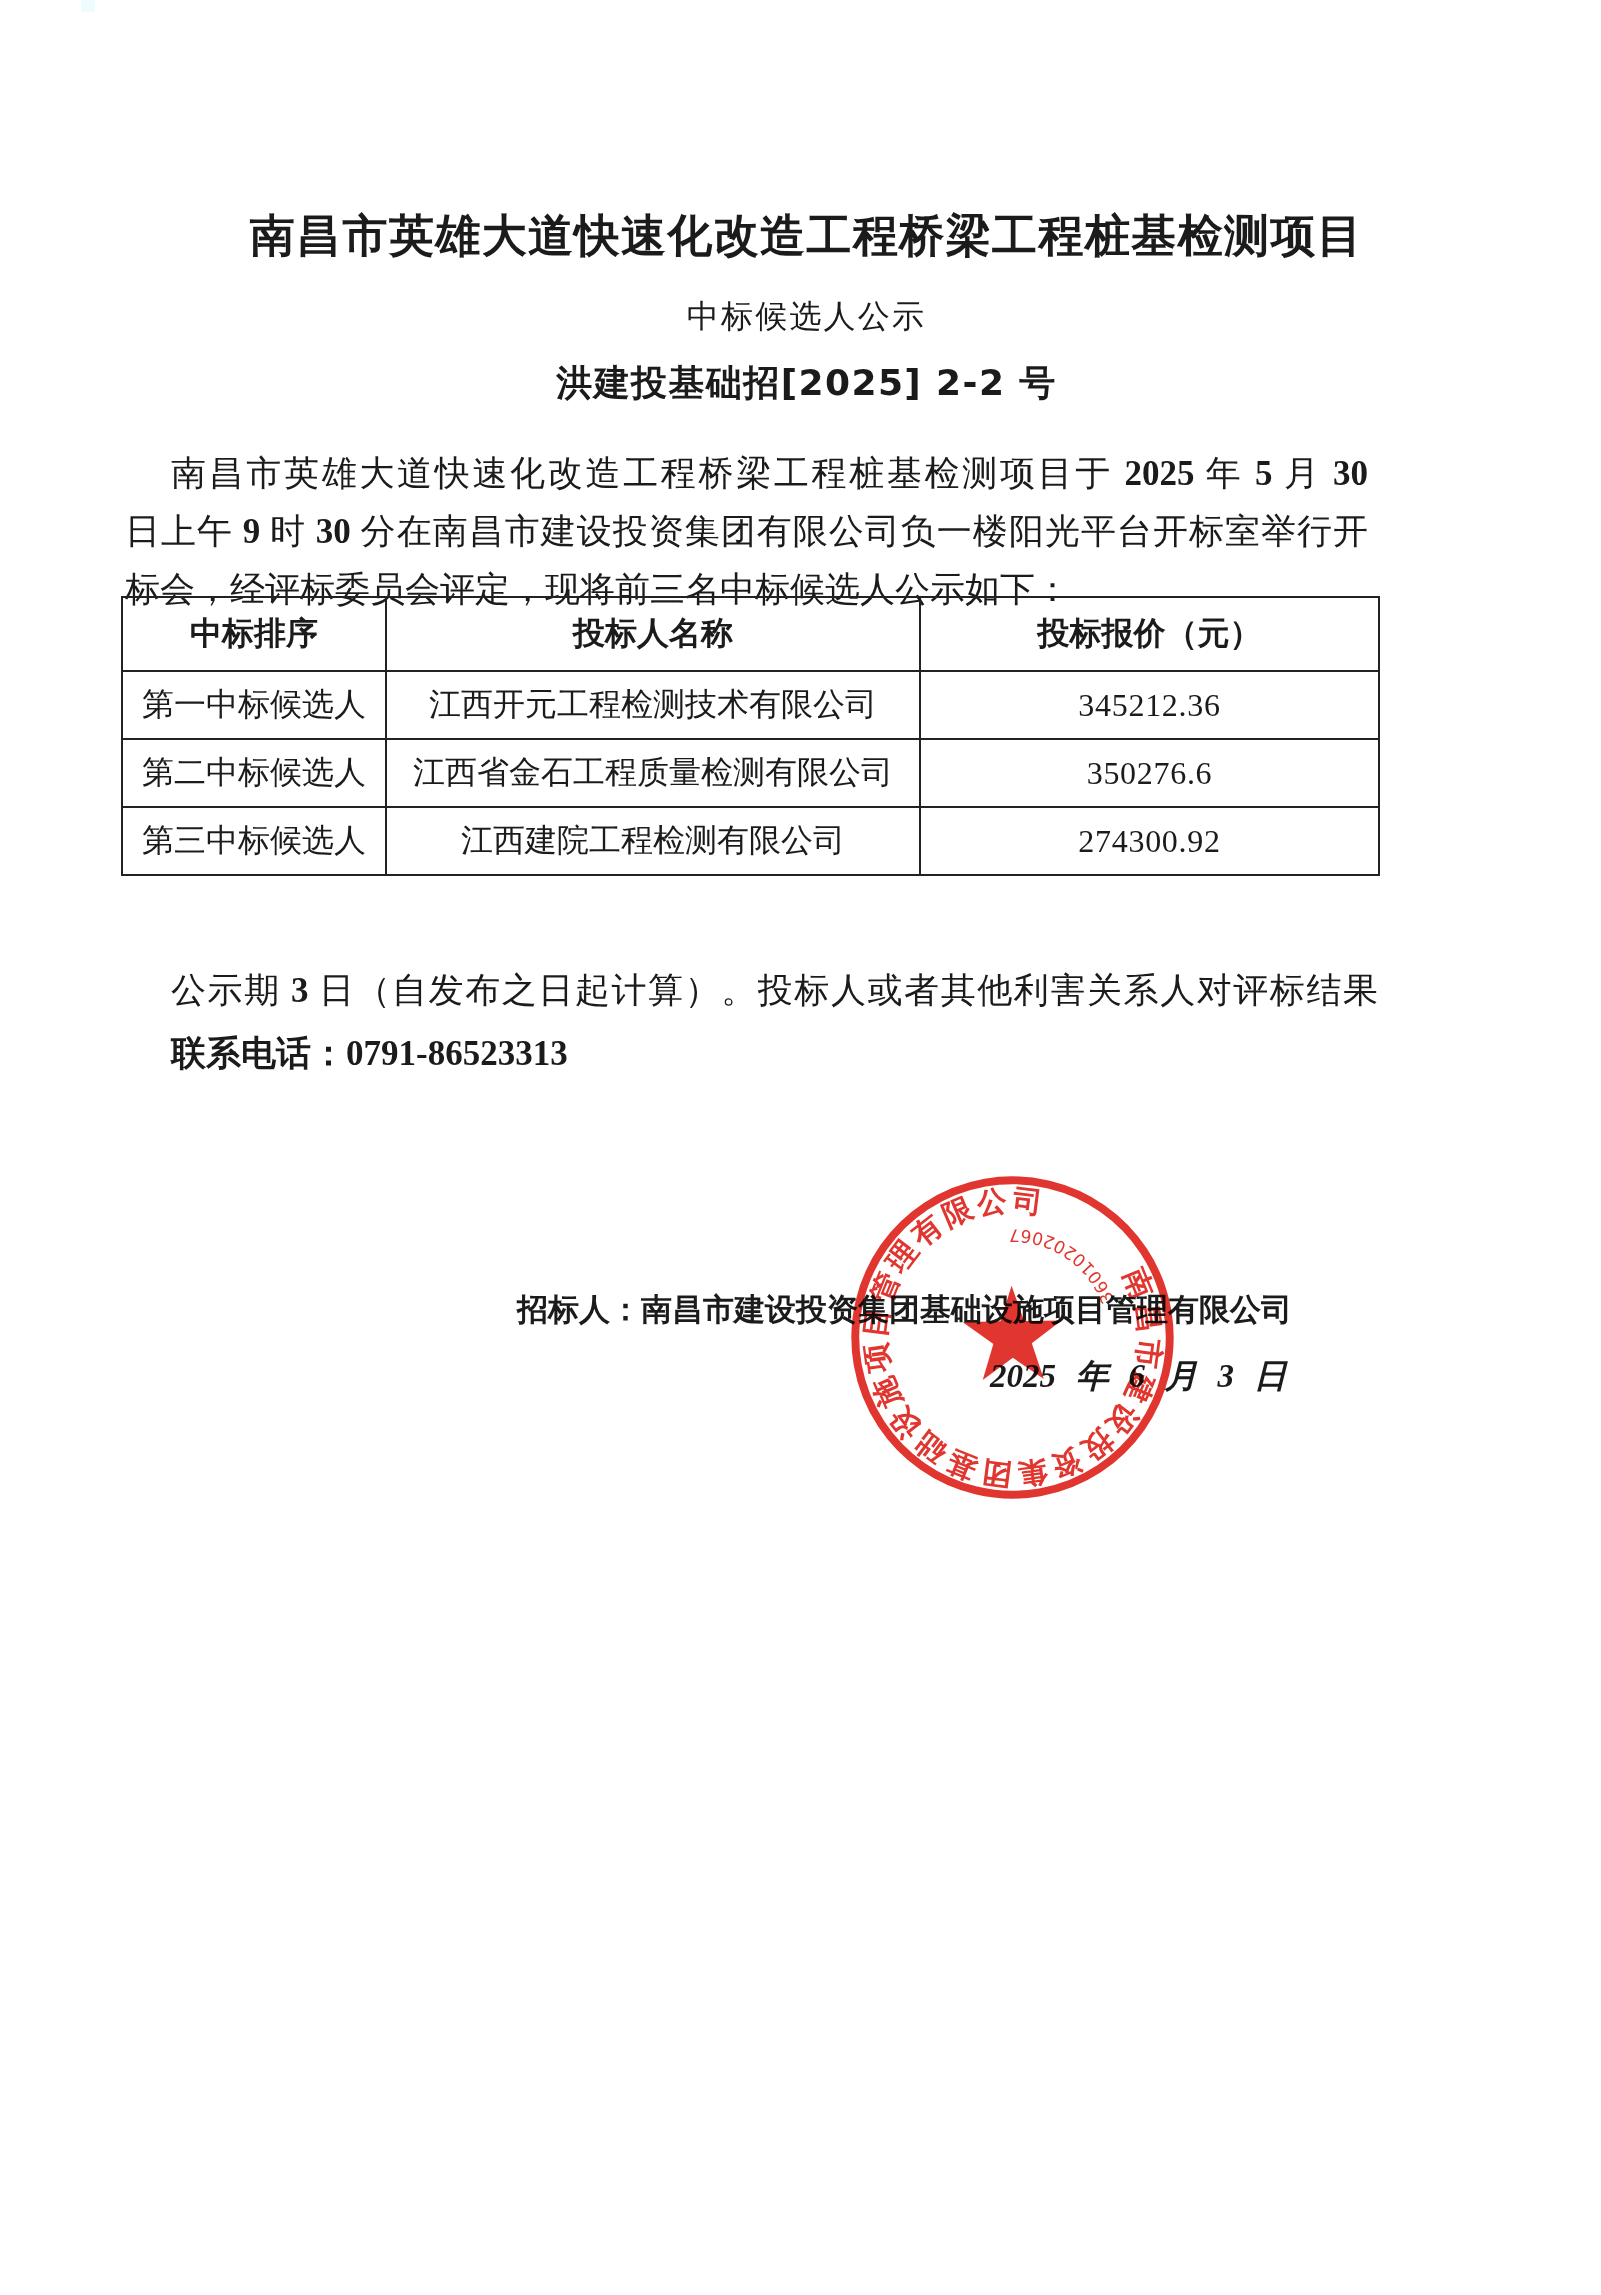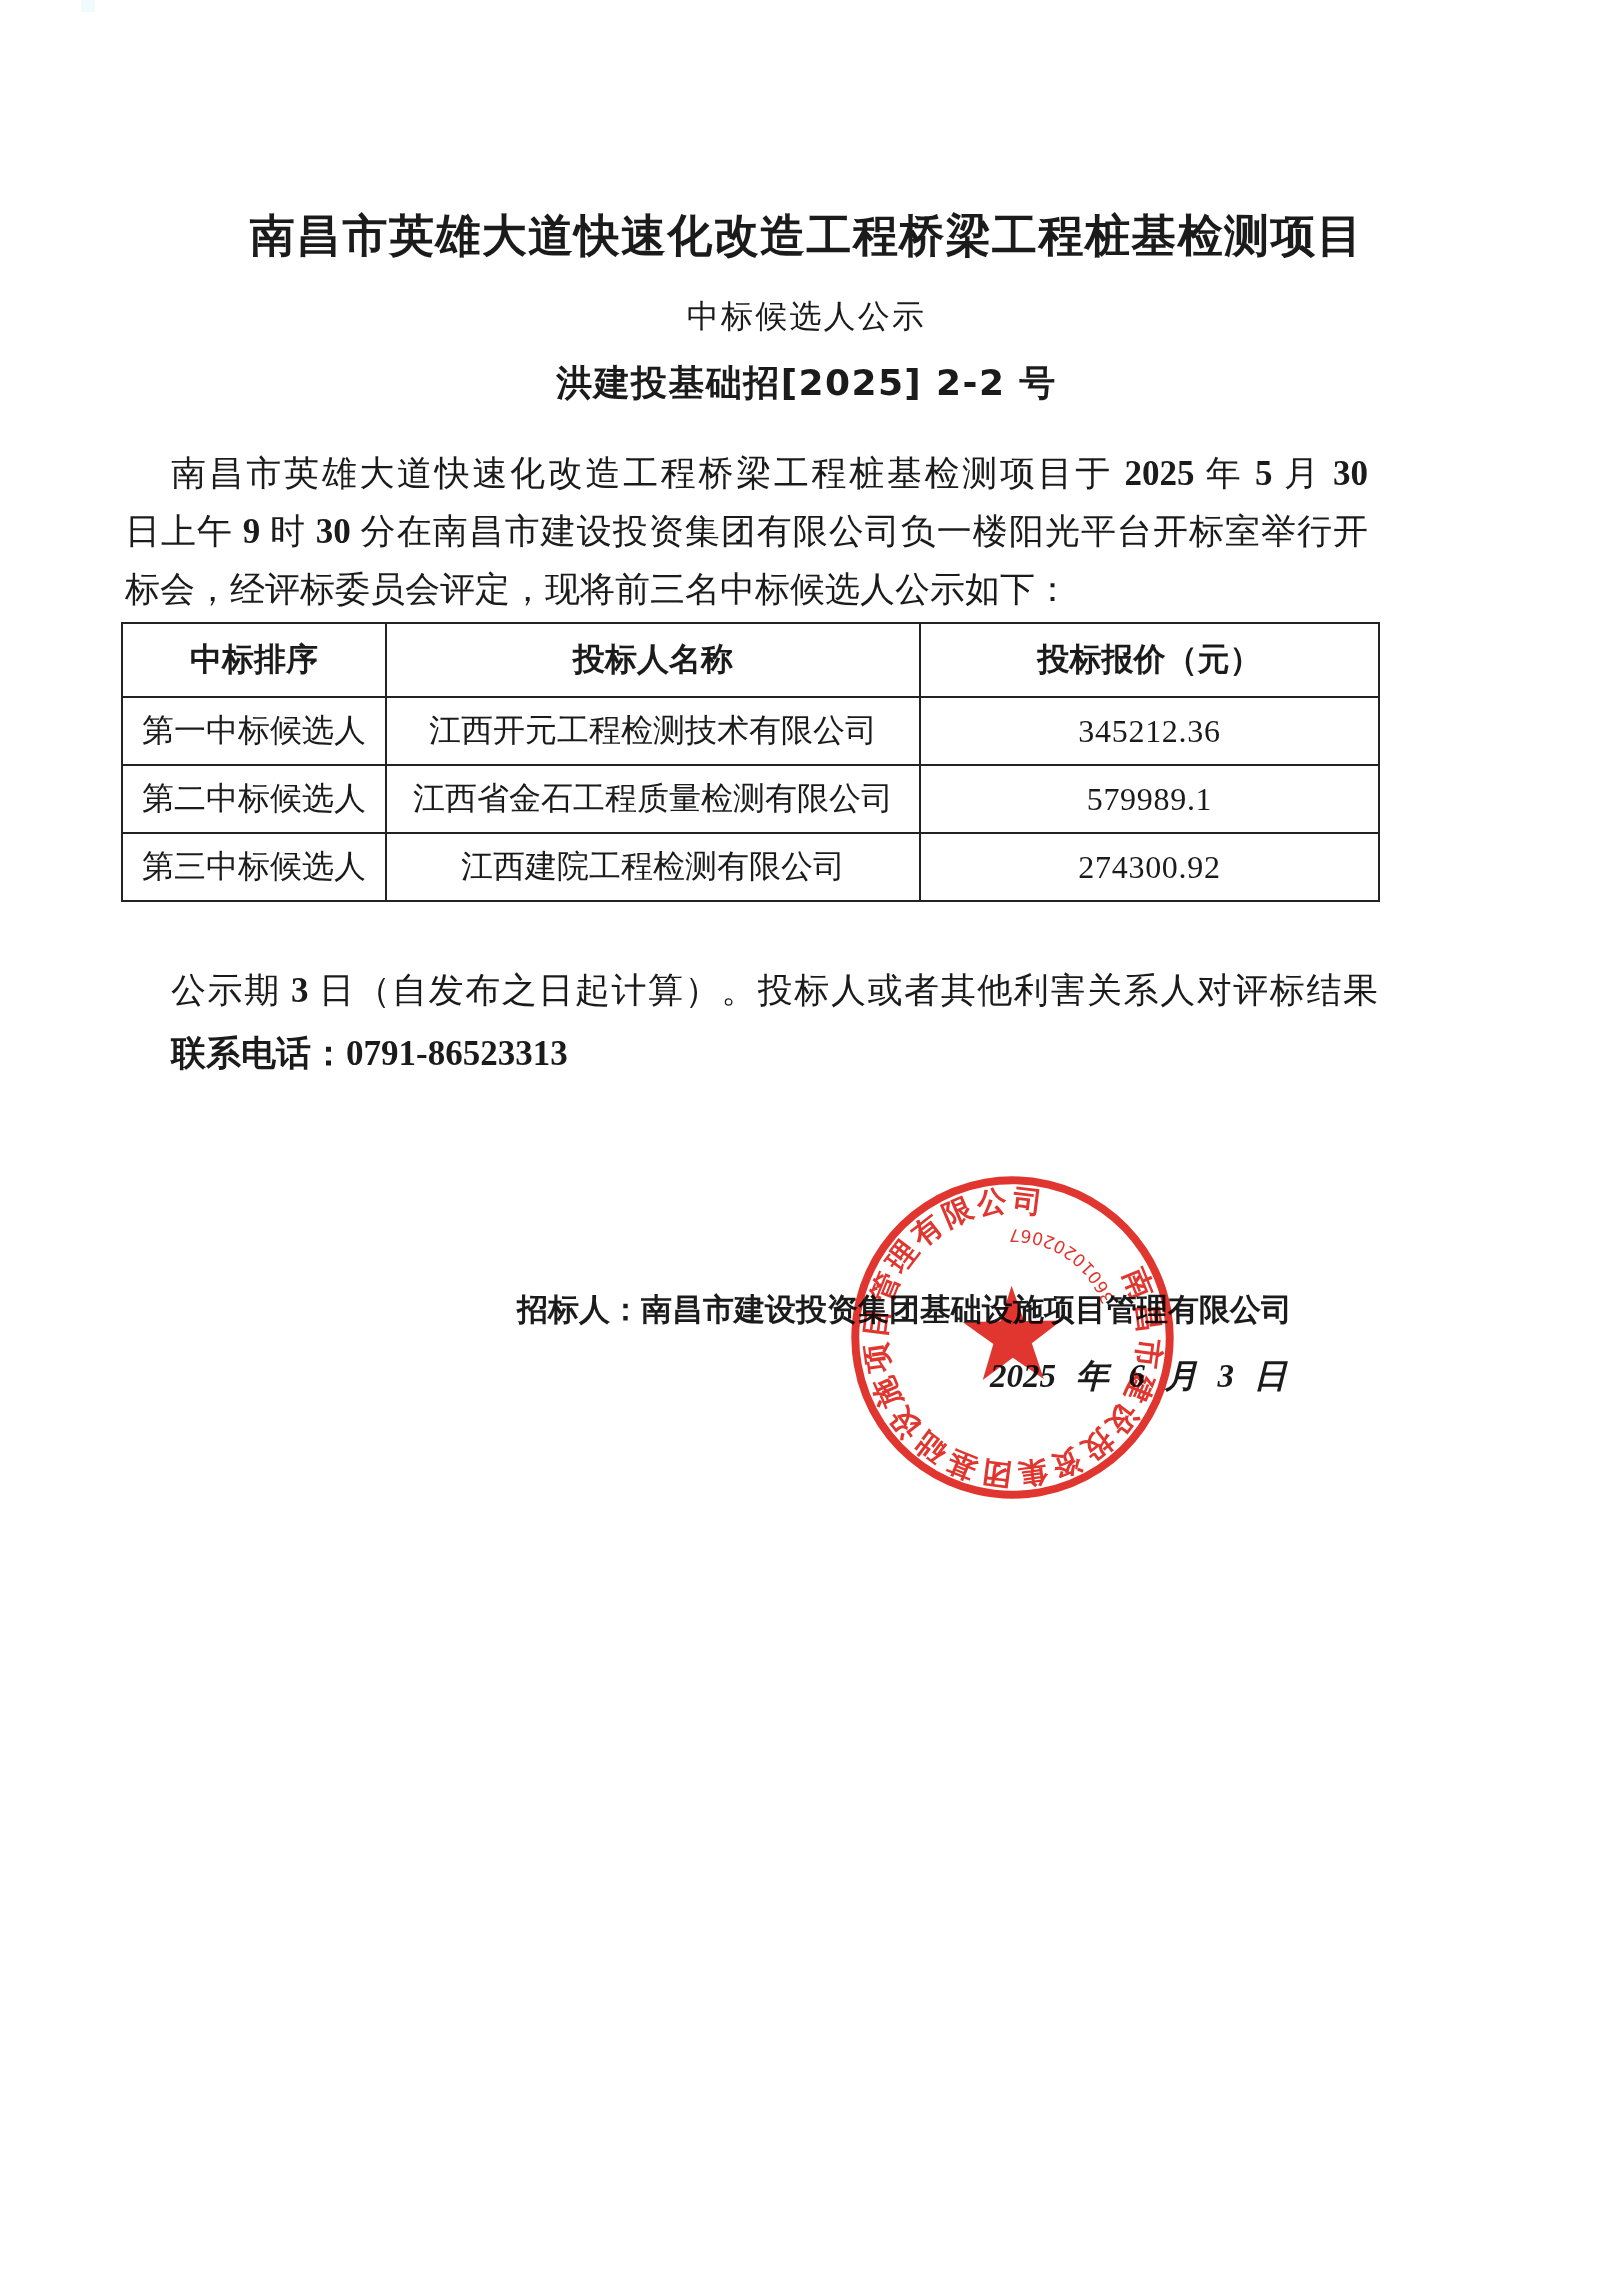--- a/index.html
+++ b/index.html
@@ -12,21 +12,21 @@
   .center-line{position:absolute;left:43px;width:1527px;text-align:center;white-space:nowrap;}
   .doc-title{top:206px;font-size:45px;font-weight:bold;font-family:"DejaVu Sans","Liberation Sans",sans-serif;letter-spacing:1.4px;}
   .doc-subtitle{top:295px;font-size:32px;font-family:"DejaVu Sans","Liberation Sans",sans-serif;letter-spacing:2.2px;}
   .doc-number{top:359px;font-size:36px;font-weight:bold;font-family:"DejaVu Sans","Liberation Sans",sans-serif;letter-spacing:1.4px;}
   .body-block{position:absolute;left:125px;width:1243px;font-size:35px;line-height:58px;}
   .notice-block{position:absolute;left:125px;width:1253px;font-size:35px;line-height:63px;}
   .jline{text-align:justify;text-align-last:justify;}
   .indent{text-indent:46px;}
   .num{font-weight:bold;}
   .bid-table{
-    position:absolute;left:121px;top:622px;width:1256px;
+    position:absolute;left:121px;top:596px;width:1256px;
     border-collapse:collapse;table-layout:fixed;
   }
   .bid-table td,.bid-table th{
     border:2.2px solid #222222;text-align:center;vertical-align:middle;
     font-size:32px;font-weight:normal;padding:0;
   }
   .bid-table th{font-weight:bold;height:72px;}
   .bid-table td{height:66px;}
   .price-cell{font-size:29px;letter-spacing:0.7px;margin-left:30px;}
   .sig-line{position:absolute;left:517px;top:1289px;font-size:31px;font-weight:bold;white-space:nowrap;}
@@ -65,21 +65,21 @@
       <th>投标报价（元）</th>
     </tr>
     <tr>
       <td>第一中标候选人</td>
       <td>江西开元工程检测技术有限公司</td>
       <td class="price-cell">345212.36</td>
     </tr>
     <tr>
       <td>第二中标候选人</td>
       <td>江西省金石工程质量检测有限公司</td>
-      <td class="price-cell">579989.1</td>
+      <td class="price-cell">350276.6</td>
     </tr>
     <tr>
       <td>第三中标候选人</td>
       <td>江西建院工程检测有限公司</td>
       <td class="price-cell">274300.92</td>
     </tr>
   </tbody>
     </table>
 
   <div class="notice-block" style="top:959px;">

